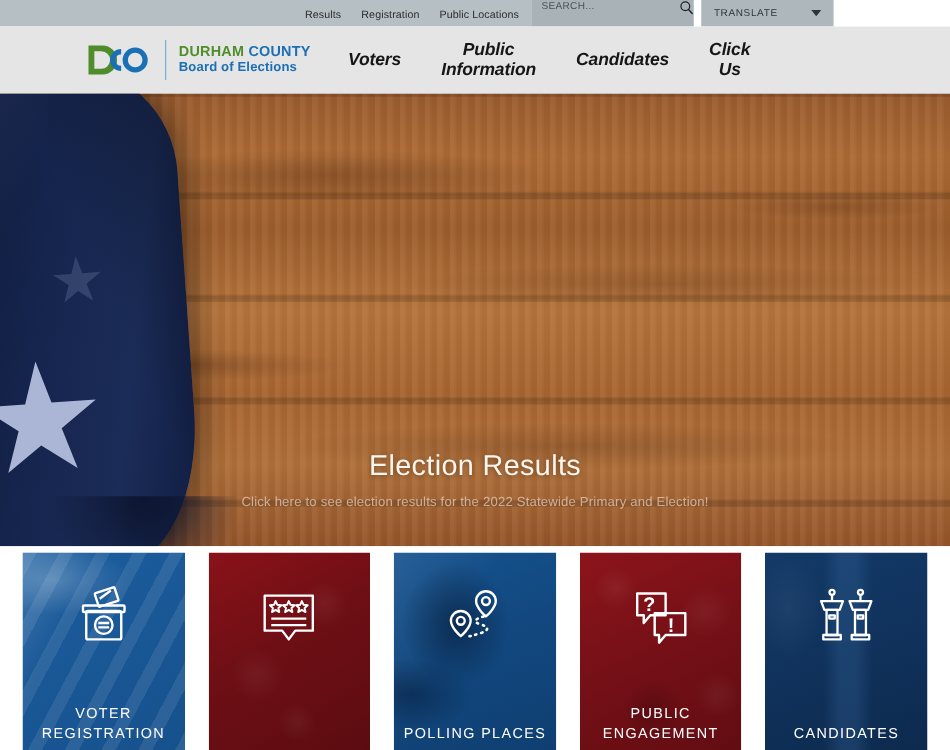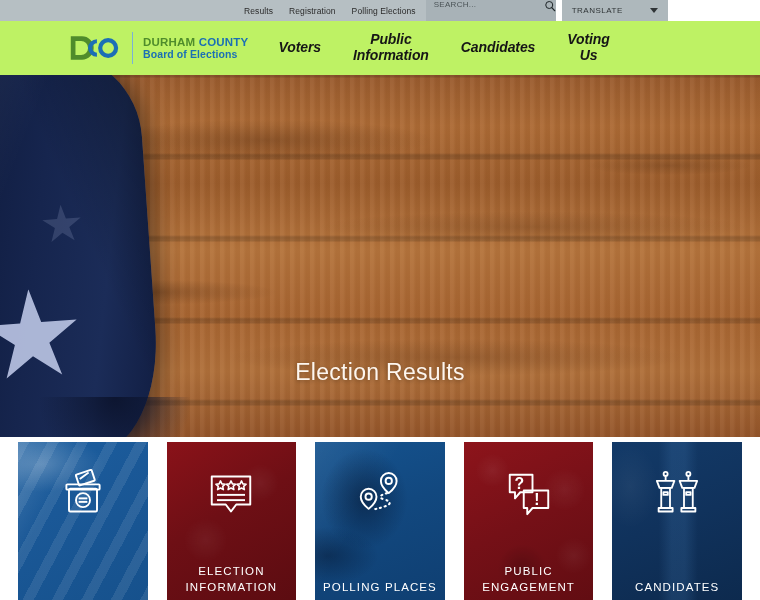--- a/index.html
+++ b/index.html
@@ -70,21 +70,21 @@
     width: 0; height: 0;
     border-left: 4px solid transparent;
     border-right: 4px solid transparent;
     border-top: 5px solid #2f3436;
   }
   .util-right-fill { flex: 1; background: #ffffff; }
 
   
   .main-header {
     height: 54px;
-    background: #bef264;
+    background: #e5e5e5;
     display: flex;
     align-items: center;
     padding-left: 68px;
   }
   .brand { display: flex; align-items: center; }
   .logo-mark { width: 56px; height: 30px; flex: 0 0 56px; }
   .brand-divider {
     width: 1px; height: 32px; background: #7ab0d8; margin: 0 10px 0 8px;
   }
   .brand-text { line-height: 1.12; }
@@ -284,21 +284,21 @@
 </style>
 </head>
 <body>
 
 <div class="utility-bar">
   <div class="util-left-fill"></div>
 
   <div class="util-links">
     <span class="util-link">Results</span>
     <span class="util-link">Registration</span>
-    <span class="util-link">Polling Elections</span>
+    <span class="util-link">Public Locations</span>
   </div>
 
   <div class="util-search">
     <input type="text" placeholder="SEARCH..." style="">
     <svg class="search-icon" viewBox="0 0 24 24">
       <circle cx="10.5" cy="10" r="7" fill="none" stroke="#1d2427" stroke-width="2"></circle>
       <line x1="15.6" y1="15.2" x2="21.5" y2="21.5" stroke="#1d2427" stroke-width="2.2" stroke-linecap="round"></line>
     </svg>
   </div>
 
@@ -333,78 +333,79 @@
       <div>Voters</div>
     </div>
     <div class="nav-item">
       <div>Public</div>
       <div>Information</div>
     </div>
     <div class="nav-item">
       <div>Candidates</div>
     </div>
     <div class="nav-item">
-      <div>Voting</div>
+      <div>Click</div>
       <div>Us</div>
     </div>
   </div>
 </div>
 
 <div class="hero">
   <div class="wood-grain"></div>
 
   <div class="flag">
     <div class="flag-shade"></div>
     <div class="star star-1"></div>
     <div class="star star-2"></div>
     <div class="star star-3"></div>
   </div>
   <div class="hero-dark-bottom"></div>
 
   <div class="hero-caption">
     <div class="hero-title">Election Results</div>
+    <div class="hero-sub">Click here to see election results for the 2022 Statewide Primary and Election!</div>
   </div>
 
 </div>
 
 <div class="cards">
 
   <div class="card">
     <div class="card-bg bg-voter"></div>
     <svg class="card-icon" viewBox="0 0 64 64">
       <g fill="none" stroke="#ffffff" stroke-width="2.2" stroke-linejoin="round">
         <rect x="16" y="26" width="32" height="26" rx="1.5"></rect>
         <rect x="13" y="21" width="38" height="6" rx="1"></rect>
         <circle cx="32" cy="39" r="8"></circle>
         <line x1="27" y1="37" x2="37" y2="37"></line>
         <line x1="27" y1="41" x2="37" y2="41"></line>
         <rect x="25" y="7" width="19" height="13" rx="1" transform="rotate(-18 34 13)"></rect>
         <line x1="28" y1="13" x2="40" y2="9" transform="rotate(-18 34 13)"></line>
       </g>
     </svg>
+    <div class="card-label">
+      <div>VOTER</div>
+      <div>REGISTRATION</div>
+    </div>
   </div>
 
   <div class="card">
     <div class="card-bg bg-election"></div>
     <svg class="card-icon" viewBox="0 0 64 64">
       <g fill="none" stroke="#ffffff" stroke-width="2.2" stroke-linejoin="round">
         <path d="M10 12 H54 V44 H38 L32 52 L26 44 H10 Z"></path>
         <line x1="16" y1="33" x2="48" y2="33"></line>
         <line x1="16" y1="39" x2="48" y2="39"></line>
       </g>
       <g fill="none" stroke="#ffffff" stroke-width="1.8" stroke-linejoin="round">
         <path d="M20 17 l1.6 3.4 3.7 .4 -2.8 2.5 .8 3.7 -3.3-1.9 -3.3 1.9 .8-3.7 -2.8-2.5 3.7-.4 Z"></path>
         <path d="M32 17 l1.6 3.4 3.7 .4 -2.8 2.5 .8 3.7 -3.3-1.9 -3.3 1.9 .8-3.7 -2.8-2.5 3.7-.4 Z"></path>
         <path d="M44 17 l1.6 3.4 3.7 .4 -2.8 2.5 .8 3.7 -3.3-1.9 -3.3 1.9 .8-3.7 -2.8-2.5 3.7-.4 Z"></path>
       </g>
     </svg>
-    <div class="card-label">
-      <div>ELECTION</div>
-      <div>INFORMATION</div>
-    </div>
   </div>
 
   <div class="card">
     <div class="card-bg bg-polling"></div>
     <svg class="card-icon" viewBox="0 0 64 64">
       <g fill="none" stroke="#ffffff" stroke-width="2.2" stroke-linejoin="round">
         <path d="M42 8 a9 9 0 0 0-9 9 c0 6.5 9 14 9 14 s9-7.5 9-14 a9 9 0 0 0-9-9 Z"></path>
         <circle cx="42" cy="17" r="3.6"></circle>
         <path d="M19 26 a9 9 0 0 0-9 9 c0 6.5 9 14 9 14 s9-7.5 9-14 a9 9 0 0 0-9-9 Z"></path>
         <circle cx="19" cy="35" r="3.6"></circle>

